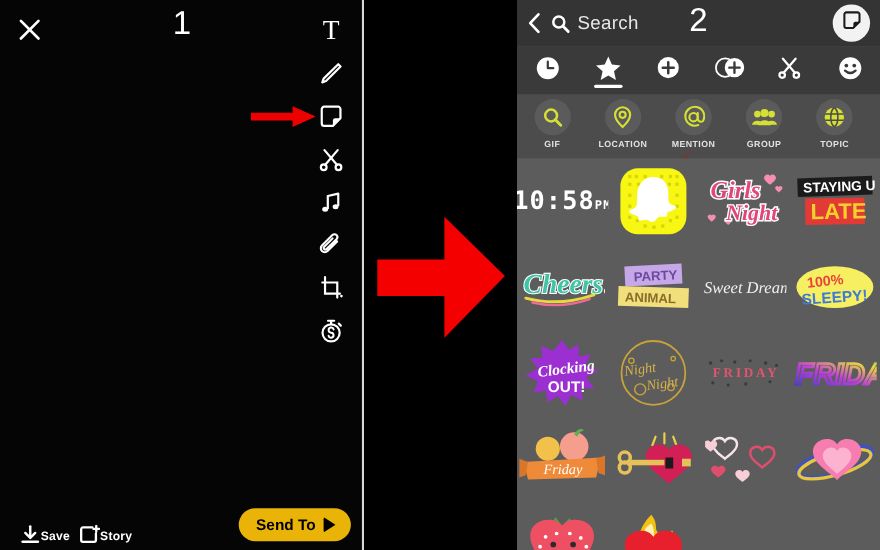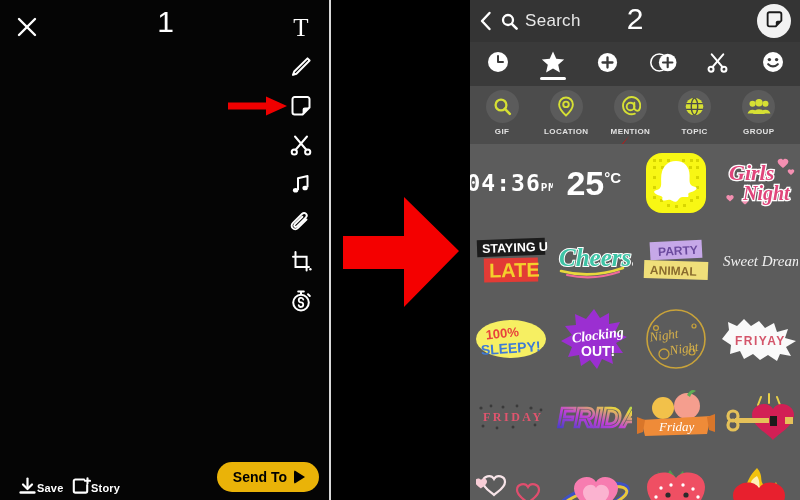--- a/index.html
+++ b/index.html
@@ -396,68 +396,65 @@
           <svg width="21" height="21" viewBox="0 0 22 22">
             <circle cx="11" cy="11" r="4" fill="none" stroke="#d6e034" stroke-width="2"></circle>
             <path d="M15 7 V12.6 a3 3 0 0 0 5 2 A9 9 0 1 0 15.5 18.5" fill="none" stroke="#d6e034" stroke-width="2" stroke-linecap="round"></path>
           </svg>
         </span>
         <span class="clabel">MENTION</span>
       </div>
 
       <div class="r-cat">
         <span class="bub">
-          <svg width="21" height="21" viewBox="0 0 22 22">
-            <circle cx="11" cy="11" r="9.2" fill="#d6e034"></circle>
-            <path d="M11 1.8 C6.5 5 6.5 17 11 20.2 M11 1.8 C15.5 5 15.5 17 11 20.2 M2.2 8 H19.8 M2.2 14 H19.8" fill="none" stroke="#4c4c4c" stroke-width="1.5"></path>
-          </svg>
-        </span>
-        <span class="clabel">TOPIC</span>
-      </div>
-
-      <div class="r-cat">
-        <span class="bub">
           <svg width="24" height="18" viewBox="0 0 26 18">
             <circle cx="6" cy="5.4" r="3.3" fill="#d6e034"></circle>
             <circle cx="20" cy="5.4" r="3.3" fill="#d6e034"></circle>
             <circle cx="13" cy="4.4" r="4" fill="#d6e034"></circle>
             <path d="M0.6 16 a5.6 5.6 0 0 1 10.8 0 Z" fill="#d6e034"></path>
             <path d="M14.6 16 a5.6 5.6 0 0 1 10.8 0 Z" fill="#d6e034"></path>
             <path d="M6.6 16.5 a6.6 6.6 0 0 1 12.8 0 Z" fill="#d6e034"></path>
           </svg>
         </span>
         <span class="clabel">GROUP</span>
       </div>
 
       <div class="r-cat">
         <span class="bub">
+          <svg width="21" height="21" viewBox="0 0 22 22">
+            <circle cx="11" cy="11" r="9.2" fill="#d6e034"></circle>
+            <path d="M11 1.8 C6.5 5 6.5 17 11 20.2 M11 1.8 C15.5 5 15.5 17 11 20.2 M2.2 8 H19.8 M2.2 14 H19.8" fill="none" stroke="#4c4c4c" stroke-width="1.5"></path>
+          </svg>
+        </span>
+        <span class="clabel">TOPIC</span>
+      </div>
+
+      <div class="r-cat">
+        <span class="bub">
           <svg width="22" height="22" viewBox="0 0 22 22">
             <circle cx="11" cy="11" r="9.4" fill="none" stroke="#e9e9e9" stroke-width="1.8"></circle>
             <circle cx="11" cy="8.4" r="3.2" fill="#f2f2f2"></circle>
             <path d="M4.8 18.8 a6.4 6.4 0 0 1 12.4 0 Z" fill="#f2f2f2"></path>
           </svg>
         </span>
         <span class="clabel">STORY</span>
       </div>
 
       <div class="arrow-cat">
         <svg width="60" height="60" viewBox="0 0 60 60">
           <path d="M55 2 L47 12 L22 45 L17 33 L8 52 L28 46 L22 43 L47 12 Z" fill="#ef0000"></path>
           <path d="M53.5 1.5 L20.5 44.5 L28.5 50 L5.5 56 L12 35 L19 41 Z" fill="#ef0000"></path>
         </svg>
       </div>
     </div>
 
     <div class="grid">
 
       <div class="cell">
-        <span class="digital"><span>04:36</span><small>PM</small></span>
-      </div>
-      <div class="cell">
-        <span class="temp"><span>25</span><sup>°C</sup></span>
+        <span class="digital"><span>10:58</span><small>PM</small></span>
       </div>
       <div class="cell">
         <svg width="62" height="62" viewBox="0 0 62 62">
           <rect x="1" y="1" width="60" height="60" rx="16" fill="#f8f714"></rect>
           <g fill="#d8d600">
             <rect x="8" y="7" width="3" height="3"></rect>
               <rect x="14" y="7" width="3" height="3"></rect>
               <rect x="22" y="7" width="3" height="3"></rect>
             <rect x="37" y="7" width="3" height="3"></rect>
               <rect x="45" y="7" width="3" height="3"></rect>
@@ -541,26 +538,20 @@
         <svg width="68" height="62" viewBox="0 0 68 62">
           <circle cx="34" cy="31" r="29" fill="none" stroke="#c9a33a" stroke-width="1.6"></circle>
           <circle cx="14" cy="20" r="2.4" fill="none" stroke="#c9a33a" stroke-width="1.2"></circle>
           <circle cx="52" cy="18" r="2" fill="none" stroke="#c9a33a" stroke-width="1.2"></circle>
           <circle cx="22" cy="46" r="5" fill="none" stroke="#c9a33a" stroke-width="1.3"></circle>
           <circle cx="50" cy="44" r="3" fill="none" stroke="#c9a33a" stroke-width="1.2"></circle>
           <text x="8" y="30" font-family="Liberation Serif, serif" font-size="13" font-style="italic" fill="#d8b24a" transform="rotate(-8 34 30)">Night</text>
           <text x="28" y="46" font-family="Liberation Serif, serif" font-size="13" font-style="italic" fill="#d8b24a" transform="rotate(-8 34 44)">Night</text>
         </svg>
       </div>
-      <div class="cell">
-        <svg width="78" height="46" viewBox="0 0 78 46">
-          <path d="M2 23 L9 14 L8 6 L17 10 L24 3 L31 10 L39 5 L45 12 L54 7 L57 16 L68 13 L65 22 L76 25 L66 31 L71 40 L60 38 L57 45 L48 39 L40 44 L33 38 L24 43 L20 35 L10 38 L11 29 Z" fill="#fafafa"></path>
-          <text x="15" y="29" font-family="Liberation Sans, sans-serif" font-size="12" font-weight="bold" fill="#d4556a" letter-spacing="1.5">FRIYAY</text>
-        </svg>
-      </div>
 
       <div class="cell">
         <svg width="76" height="34" viewBox="0 0 76 34">
           <g fill="#3a3a3a">
             <circle cx="8" cy="8" r="1.6"></circle>
               <circle cx="18" cy="6" r="1.4"></circle>
               <circle cx="30" cy="7" r="1.5"></circle>
             <circle cx="44" cy="6" r="1.4"></circle>
               <circle cx="58" cy="8" r="1.6"></circle>
               <circle cx="68" cy="10" r="1.4"></circle>

